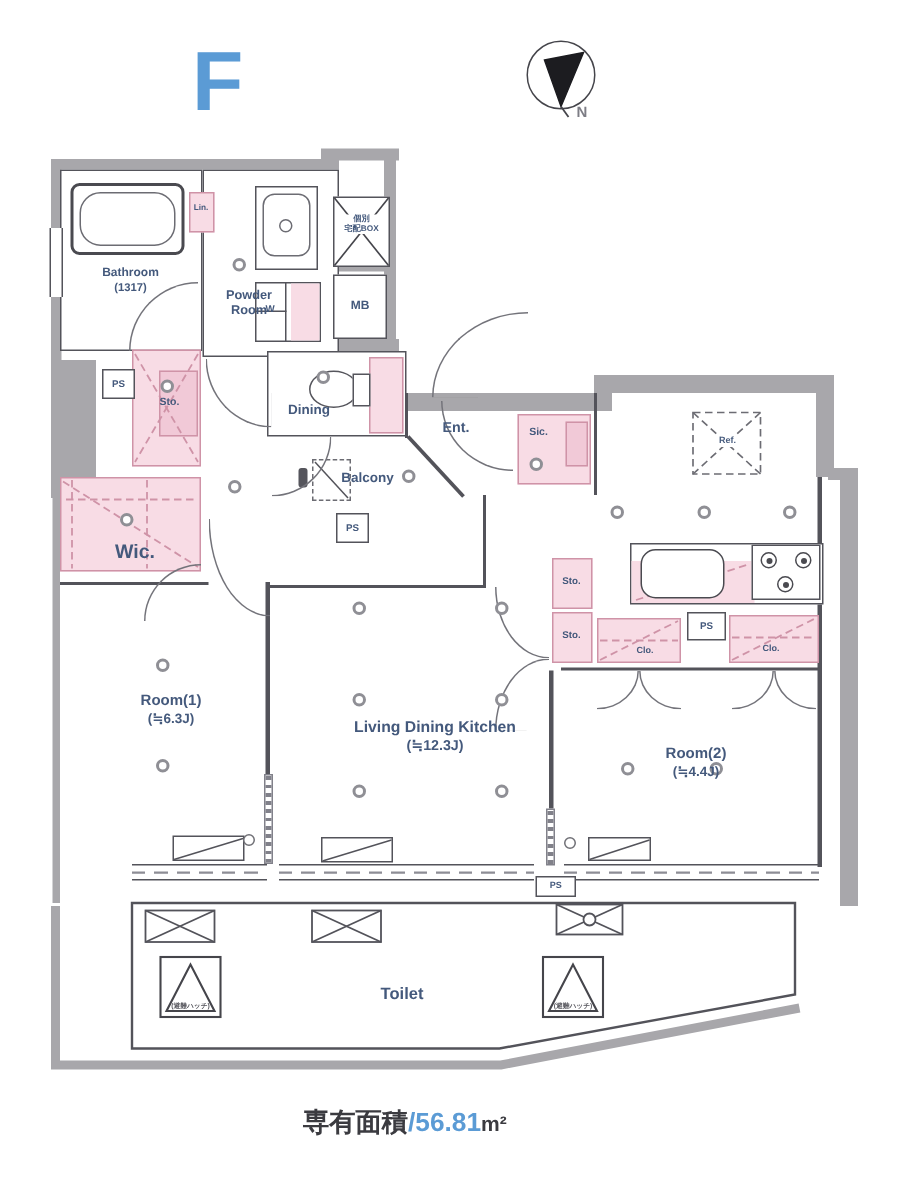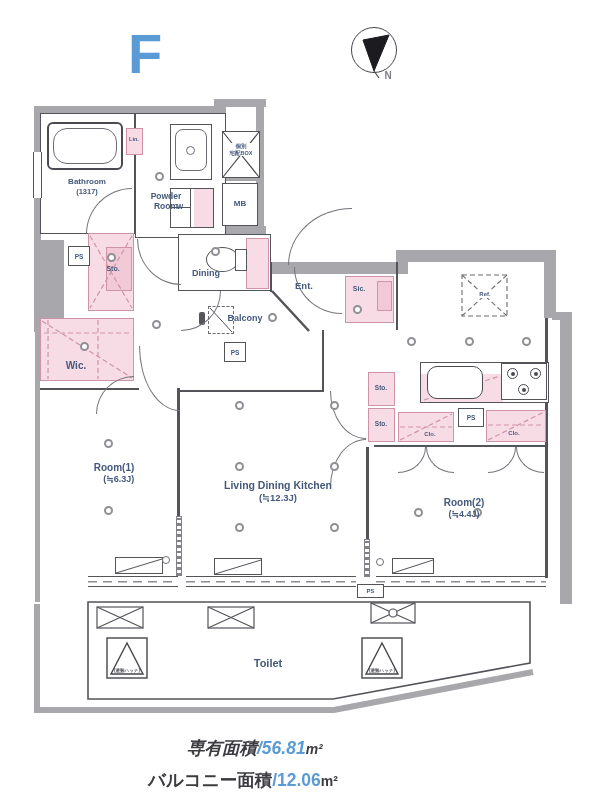--- a/index.html
+++ b/index.html
@@ -231,48 +231,45 @@
   <div class="a lbl" style="left:241px;top:143px;font-size:5.5px;background:#fff;padding:0 1px;">
     <div>個別</div>
     <div>宅配BOX</div>
   </div>
   <div class="a lbl" style="left:240px;top:199px;font-size:8px;">MB</div>
   <div class="a lbl" style="left:113px;top:265px;font-size:7px;">Sto.</div>
   <div class="a lbl" style="left:206px;top:268px;font-size:9px;">Dining</div>
   <div class="a lbl" style="left:245px;top:313px;font-size:9px;">Balcony</div>
   <div class="a lbl" style="left:304px;top:280px;font-size:9.5px;">Ent.</div>
   <div class="a lbl" style="left:359px;top:285px;font-size:7px;">Sic.</div>
-  <div class="a lbl" style="left:76px;top:360px;font-size:10px;">Wic.</div>
+  <div class="a lbl" style="left:90px;top:360px;font-size:13px;">Wic.</div>
   <div class="a lbl" style="left:485px;top:291px;font-size:6px;background:#fff;padding:0 1px;">Ref.</div>
   <div class="a lbl" style="left:180px;top:203px;font-size:6.5px;">W</div>
   <div class="a lbl" style="left:381px;top:384px;font-size:6.5px;">Sto.</div>
   <div class="a lbl" style="left:381px;top:420px;font-size:6.5px;">Sto.</div>
   <div class="a lbl" style="left:430px;top:431px;font-size:6px;">Clo.</div>
   <div class="a lbl" style="left:514px;top:430px;font-size:6px;">Clo.</div>
   <div class="a lbl" style="left:114px;top:462px;font-size:10px;">
     <div>Room(1)</div>
-    <div style="font-size:9px;text-align:right;">(≒6.3J)</div>
-  </div>
-  <div class="a lbl" style="left:278px;top:479px;font-size:10.5px;">
+    <div style="font-size:9px;">(≒6.3J)</div>
+  </div>
+  <div class="a lbl" style="left:290px;top:479px;font-size:10.5px;">
     <div>Living Dining Kitchen</div>
     <div style="font-size:9.5px;">(≒12.3J)</div>
   </div>
   <div class="a lbl" style="left:464px;top:497px;font-size:10px;">
     <div>Room(2)</div>
     <div style="font-size:9px;">(≒4.4J)</div>
   </div>
   <div class="a lbl" style="left:268px;top:657px;font-size:11px;">Toilet</div>
   <div class="a lbl" style="left:127px;top:668px;font-size:4.5px;color:#55555c;">(避難ハッチ)</div>
   <div class="a lbl" style="left:382px;top:668px;font-size:4.5px;color:#55555c;">(避難ハッチ)</div>
 
   <svg class="a" width="60" height="60" viewBox="0 0 60 60" style="left:345px;top:22px;pointer-events:none;">
     <polygon points="18,18 44,13 29,49" fill="#1c1c20" stroke="#1c1c20"></polygon>
     <line x1="29" y1="49" x2="34" y2="56" stroke="#45454b" stroke-width="1.2"></line>
   </svg>
 
-  <div class="a areas" style="left:187px;top:736px;font-style:italic;">
+  <div class="a areas" style="left:202px;top:736px;">
     <span>専有面積</span><span class="v">/56.81</span><span class="u">m²</span>
   </div>
-  <div class="a areas" style="left:148px;top:768px;">
-    <span>バルコニー面積</span><span class="v">/12.06</span><span class="u">m²</span>
-  </div>
 
 </div>
 
 </body></html>

